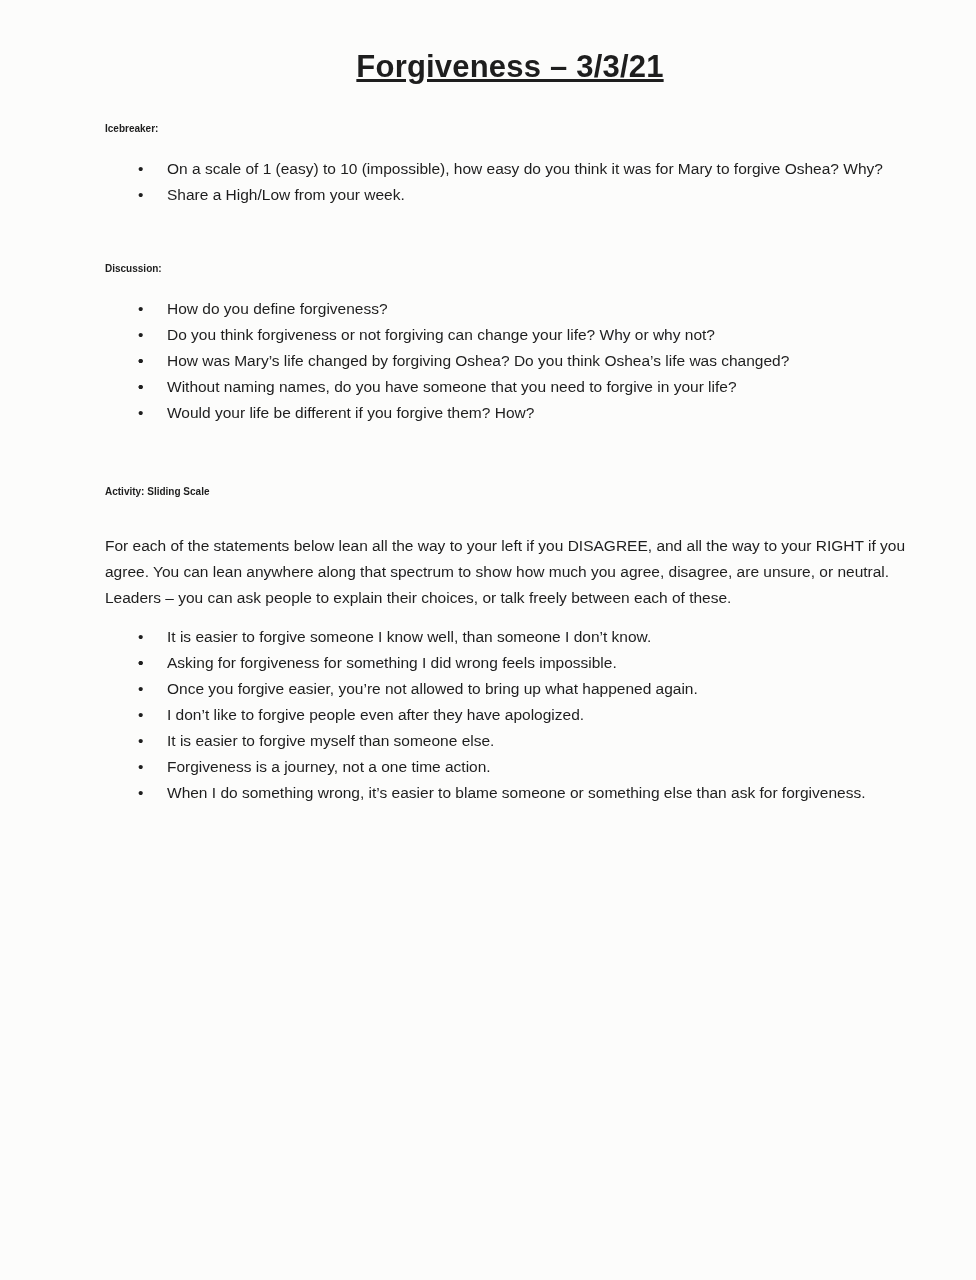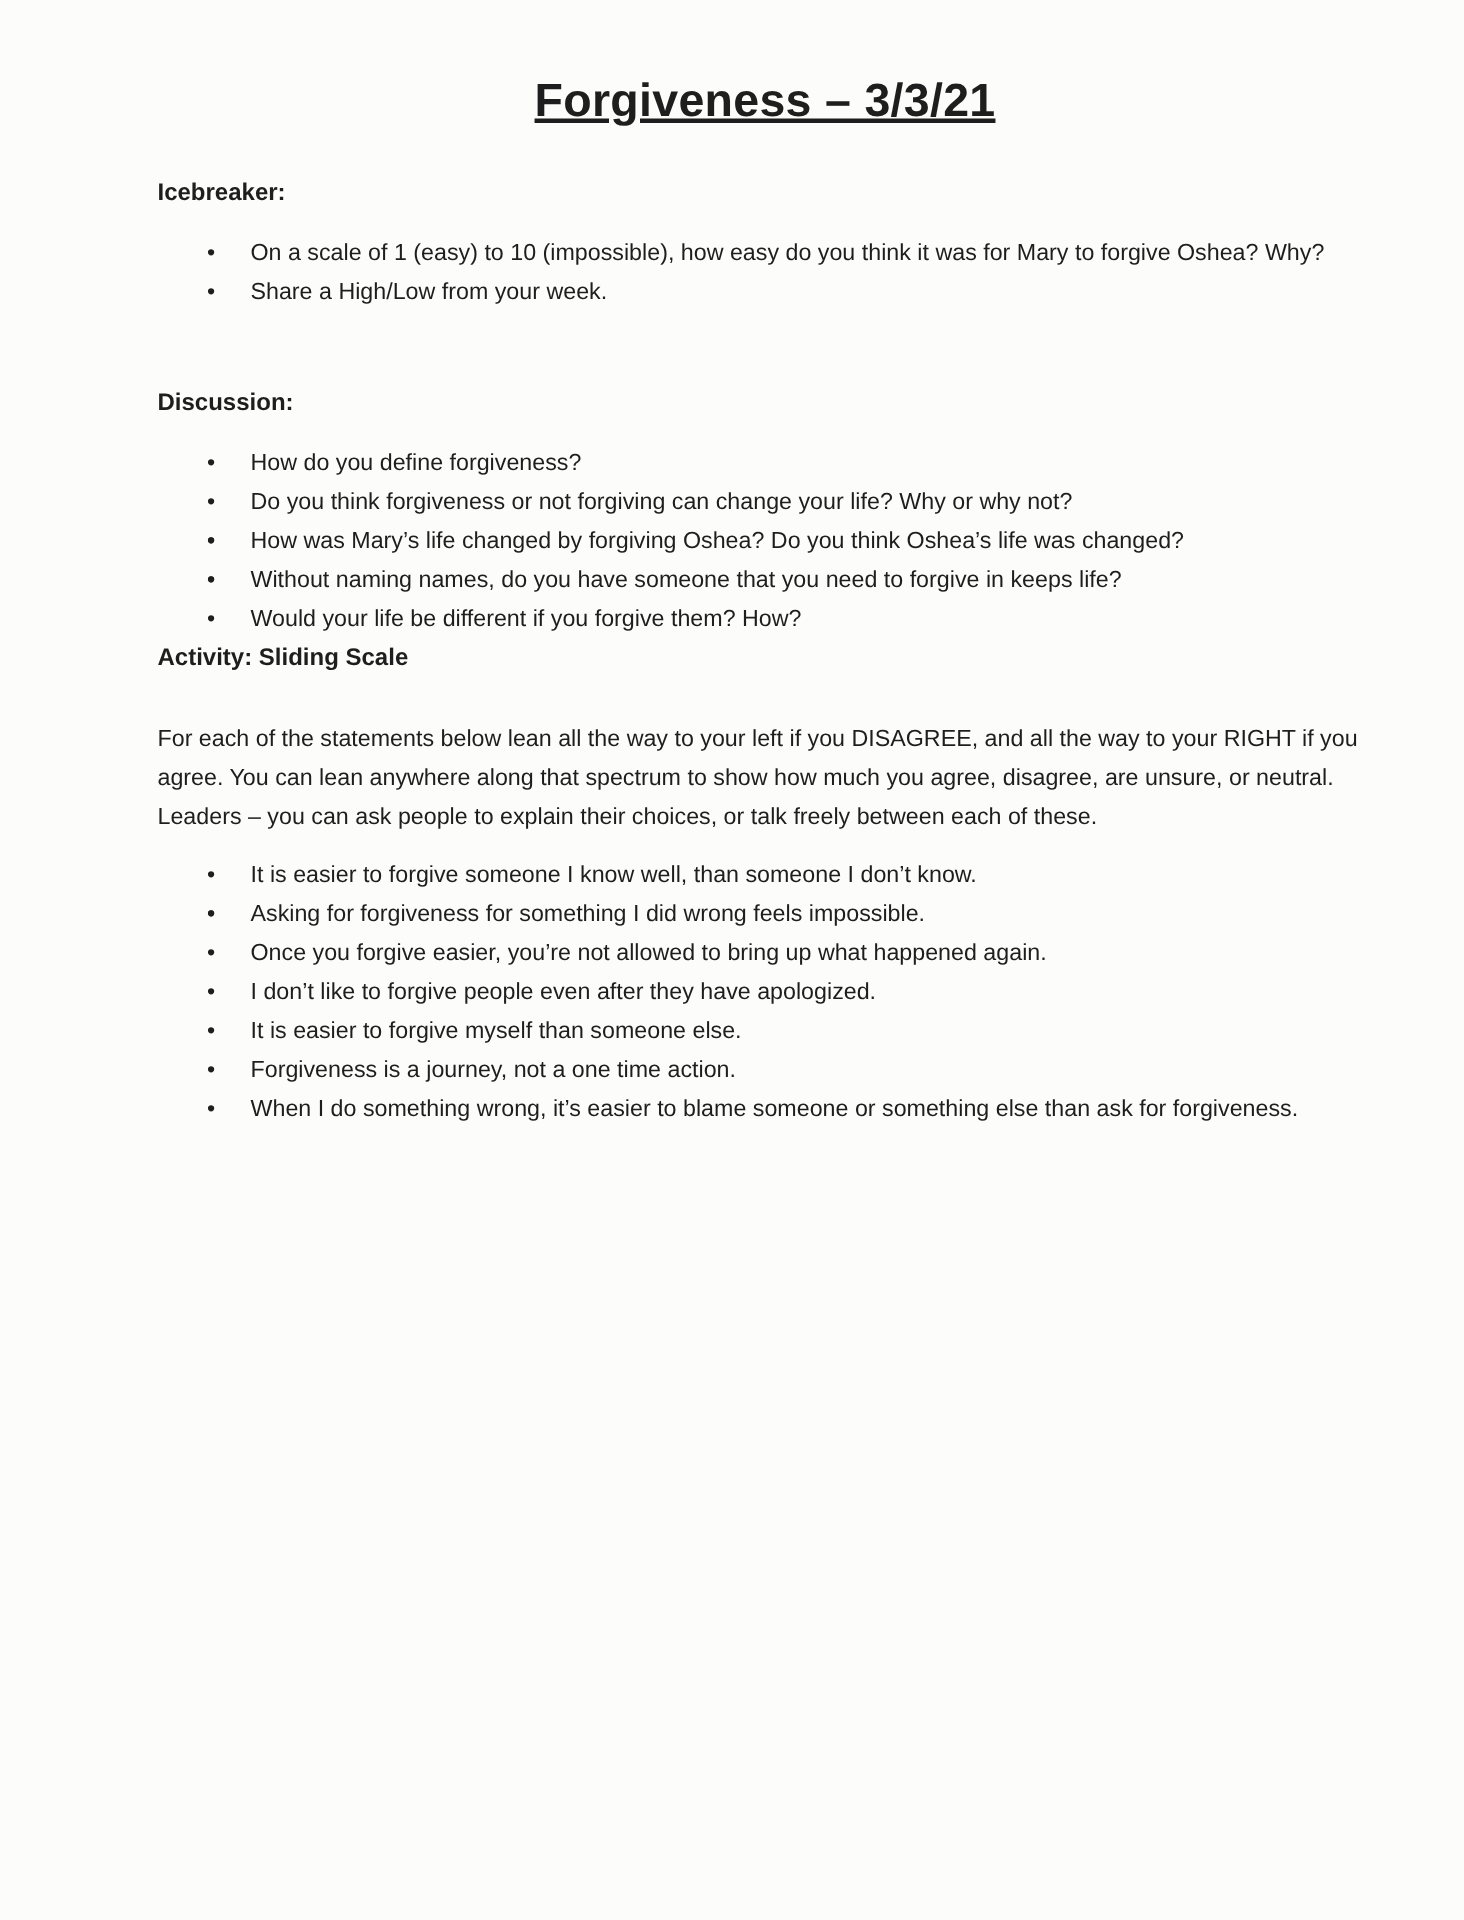--- a/index.html
+++ b/index.html
@@ -22,27 +22,27 @@
   .doc-title {
     margin: 48px 0 0 0;
     font-size: 31px;
     line-height: 38px;
     font-weight: 700;
     text-align: center;
     letter-spacing: 0.2px;
     text-decoration: underline;
   }
   .section-heading {
-    font-size: 16px;
+    font-size: 10px;
     line-height: 26px;
     font-weight: 700;
   }
   .heading-icebreaker { margin-top: 30px; }
   .heading-discussion { margin-top: 48px; }
-  .heading-activity  { }
+  .heading-activity  { margin-top: 53px; }
   ul.bullet-list {
     list-style: none;
     margin: 14px 0 0 0;
     padding: 0;
   }
   ul.bullet-list li {
     position: relative;
     padding-left: 62px;
     font-size: 15.5px;
     line-height: 26px;
@@ -96,21 +96,21 @@
     </li>
     <li>
       <span class="bullet">•</span>
       <span>How was Mary’s life changed by forgiving Oshea? Do you think Oshea’s life was changed?</span>
     </li>
     <li>
       <span class="bullet">•</span>
     </li>
     <li>
       <span class="bullet">•</span>
-      <span>Without naming names, do you have someone that you need to forgive in keeps life?</span>
+      <span>Without naming names, do you have someone that you need to forgive in your life?</span>
     </li>
     <li>
       <span class="bullet">•</span>
       <span>Would your life be different if you forgive them? How?</span>
     </li>
   </ul>
 
   <div class="section-heading heading-activity">Activity: Sliding Scale</div>
   <p class="intro-paragraph">For each of the statements below lean all the way to your left if you DISAGREE, and all the way to your RIGHT if you agree. You can lean anywhere along that spectrum to show how much you agree, disagree, are unsure, or neutral. Leaders – you can ask people to explain their choices, or talk freely between each of these.</p>
   <ul class="bullet-list activity-list">

